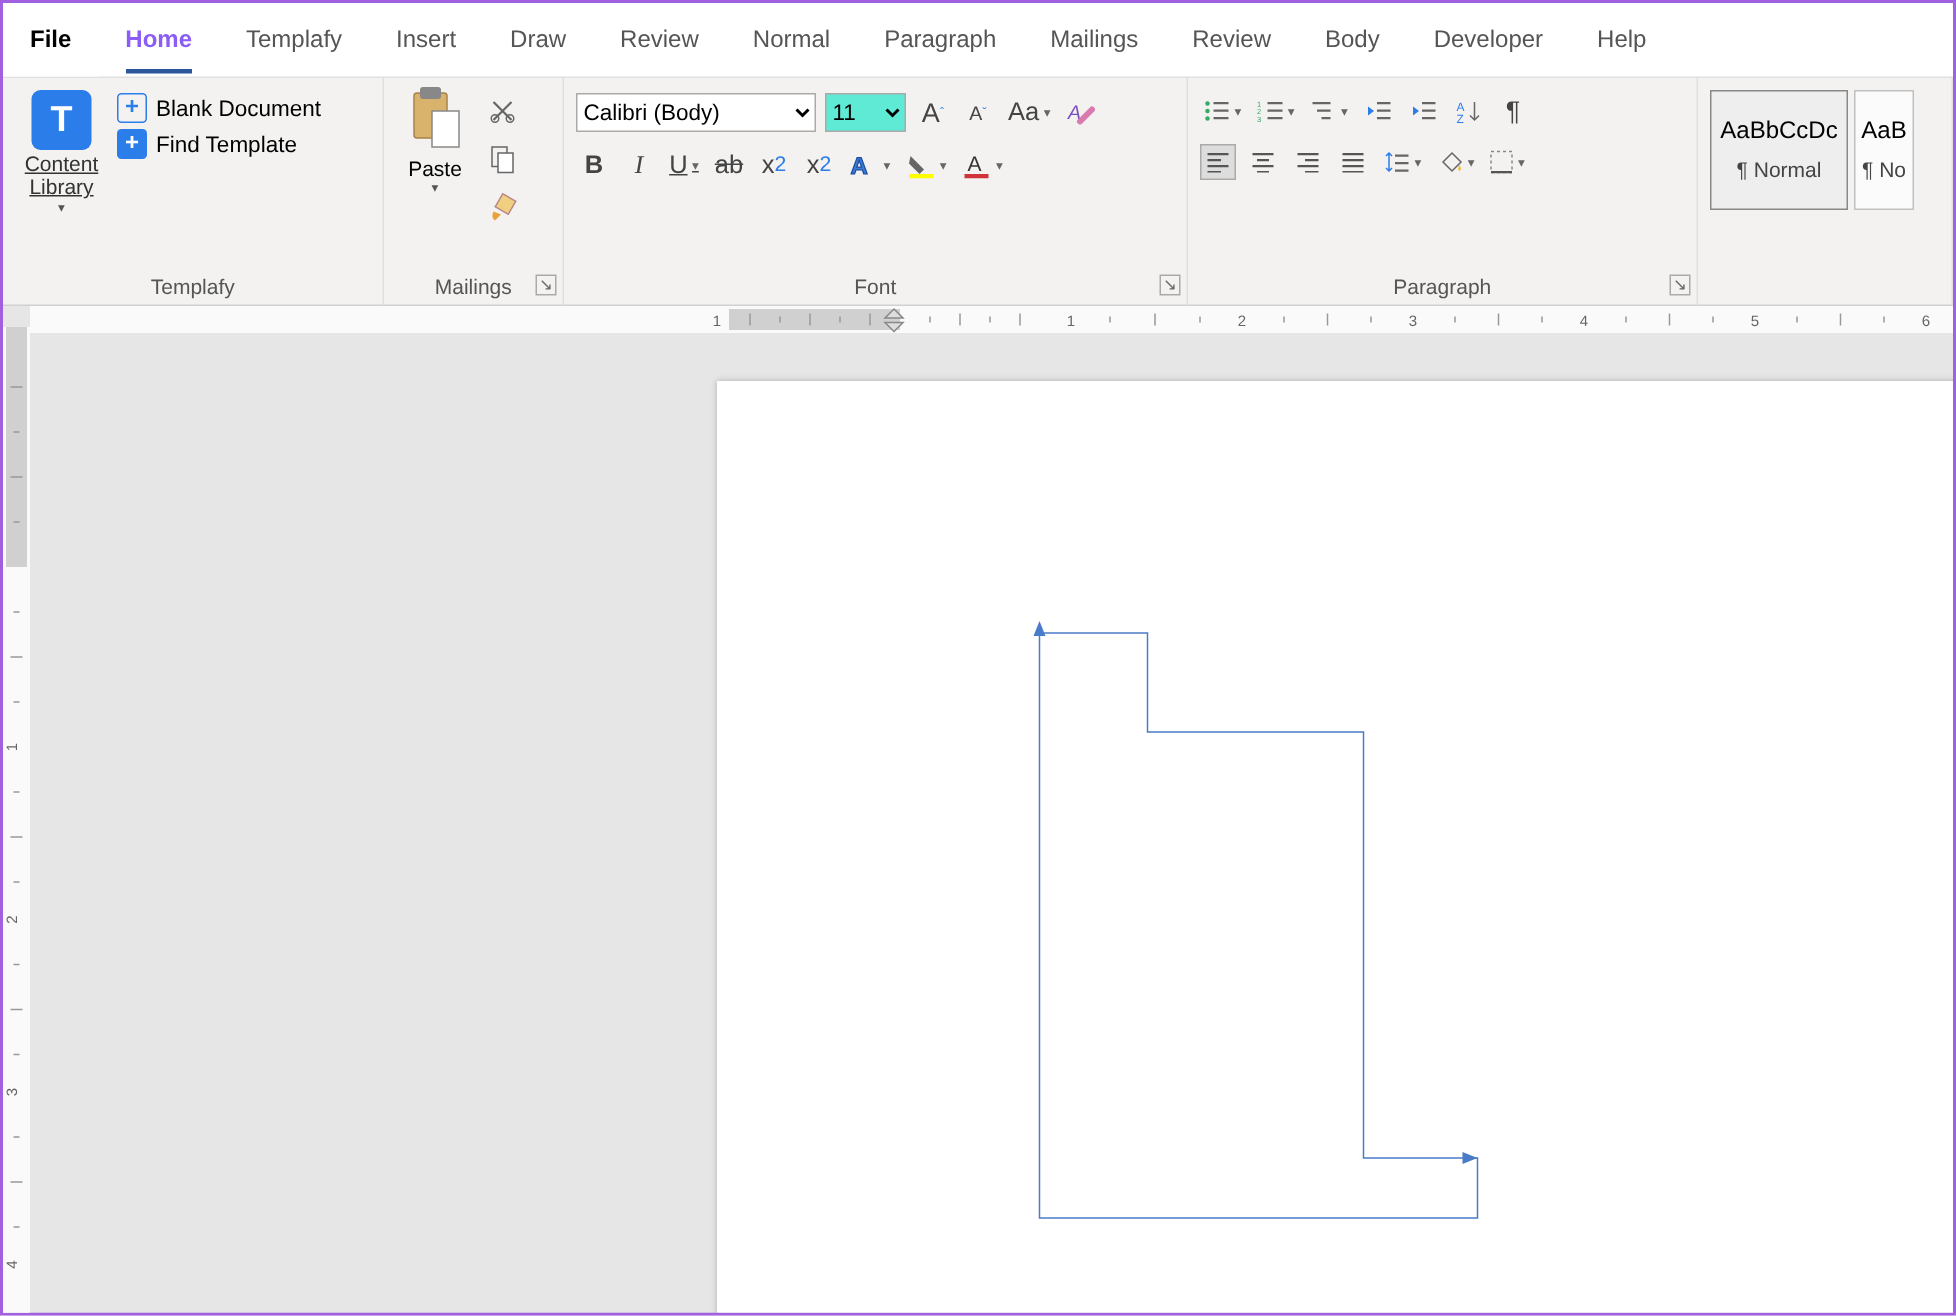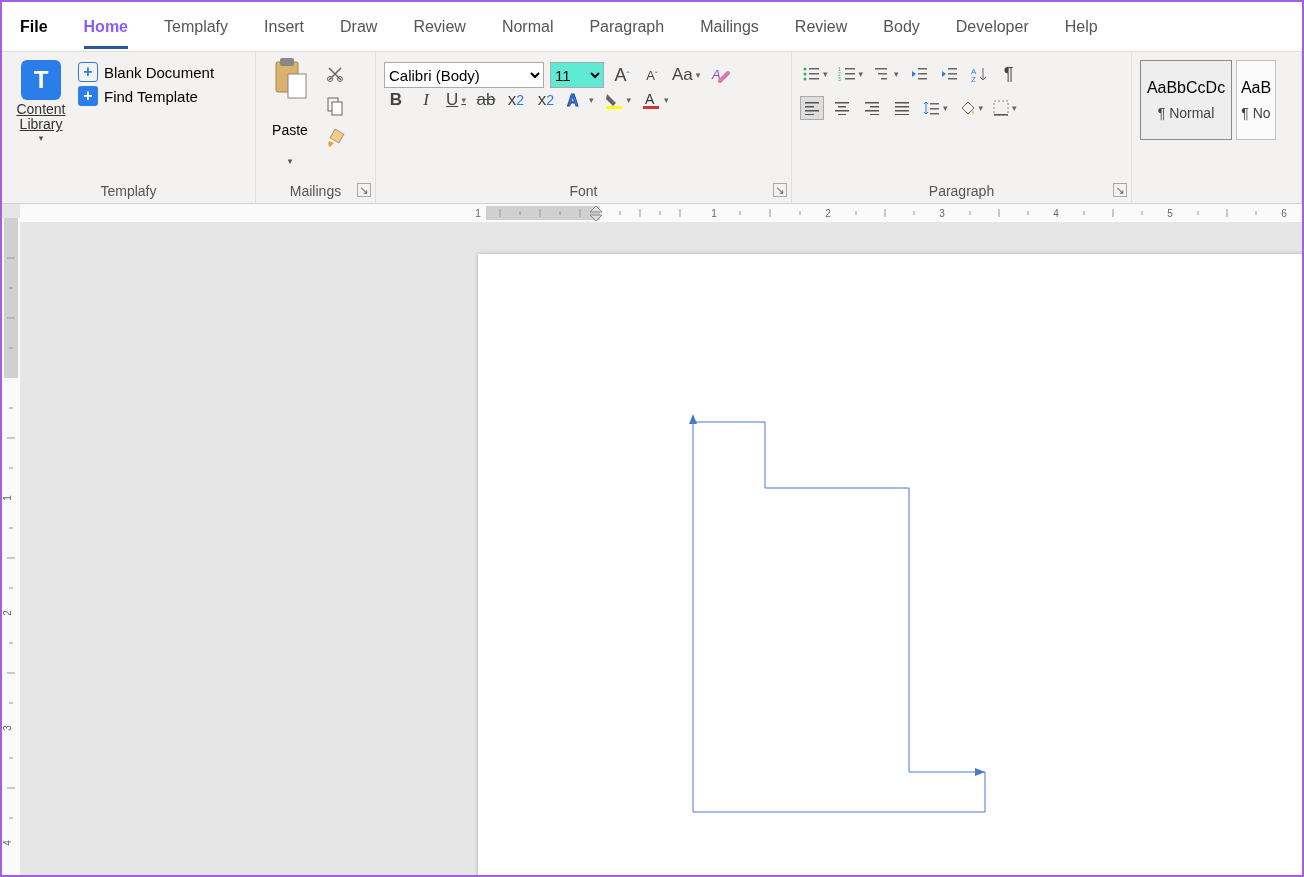--- a/index.html
+++ b/index.html
@@ -23,26 +23,26 @@
   .tlib { display: flex; flex-direction: column; align-items: center; justify-content: flex-start; width: 62px; }
   .tlib-icon { width: 40px; height: 40px; background: #2b7de9; border-radius: 6px; color: #fff; font-weight: bold; font-size: 24px; display: flex; align-items: center; justify-content: center; margin-top: 4px; }
   .tlib-text { font-size: 14px; color: #333; text-align: center; line-height: 1.1; margin-top: 2px; text-decoration: underline; }
   .templafy-btns { display: flex; flex-direction: column; gap: 4px; padding-top: 6px; }
   .templafy-btn { display: flex; align-items: center; gap: 6px; font-size: 15px; cursor: pointer; }
   .templafy-btn .sq { width: 20px; height: 20px; border-radius: 3px; display:flex; align-items:center; justify-content:center; }
   .sq-plus { border: 1.5px solid #2b7de9; color:#2b7de9; font-weight:bold; font-size:16px; line-height:1; }
   .sq-find { background:#2b7de9; color:#fff; font-weight:bold; font-size:16px; line-height:1; }
 
   
-  .clip-paste { display:flex; flex-direction:column; align-items:center; padding: 0 6px; gap: 18px; }
+  .clip-paste { display:flex; flex-direction:column; align-items:center; padding: 0 6px; }
   .clip-icons-col { display:flex; flex-direction:column; gap:8px; align-items:center; padding-top:6px; }
 
   
   .font-row { display:flex; gap:6px; align-items:center; }
-  .font-col { display:flex; flex-direction:column; padding-top:6px; }
+  .font-col { display:flex; flex-direction:column; gap:10px; padding-top:6px; }
   select.font-name { width: 160px; height: 26px; font-size: 15px; border:1px solid #aaa; background:#fff; }
   select.font-size { width: 54px; height: 26px; font-size: 15px; border:1px solid #aaa; background:#5eead4; }
   .icon-btn { min-width: 24px; height: 24px; display:flex; align-items:center; justify-content:center; font-size:17px; color:#444; cursor:pointer; padding: 0 2px; }
   .drop::after{ content:"▾"; font-size:9px; color:#666; margin-left:3px; }
 
   
   .para-col { display:flex; flex-direction:column; gap:10px; padding-top:6px; }
   .para-row { display:flex; gap:6px; align-items:center; }
 
   

